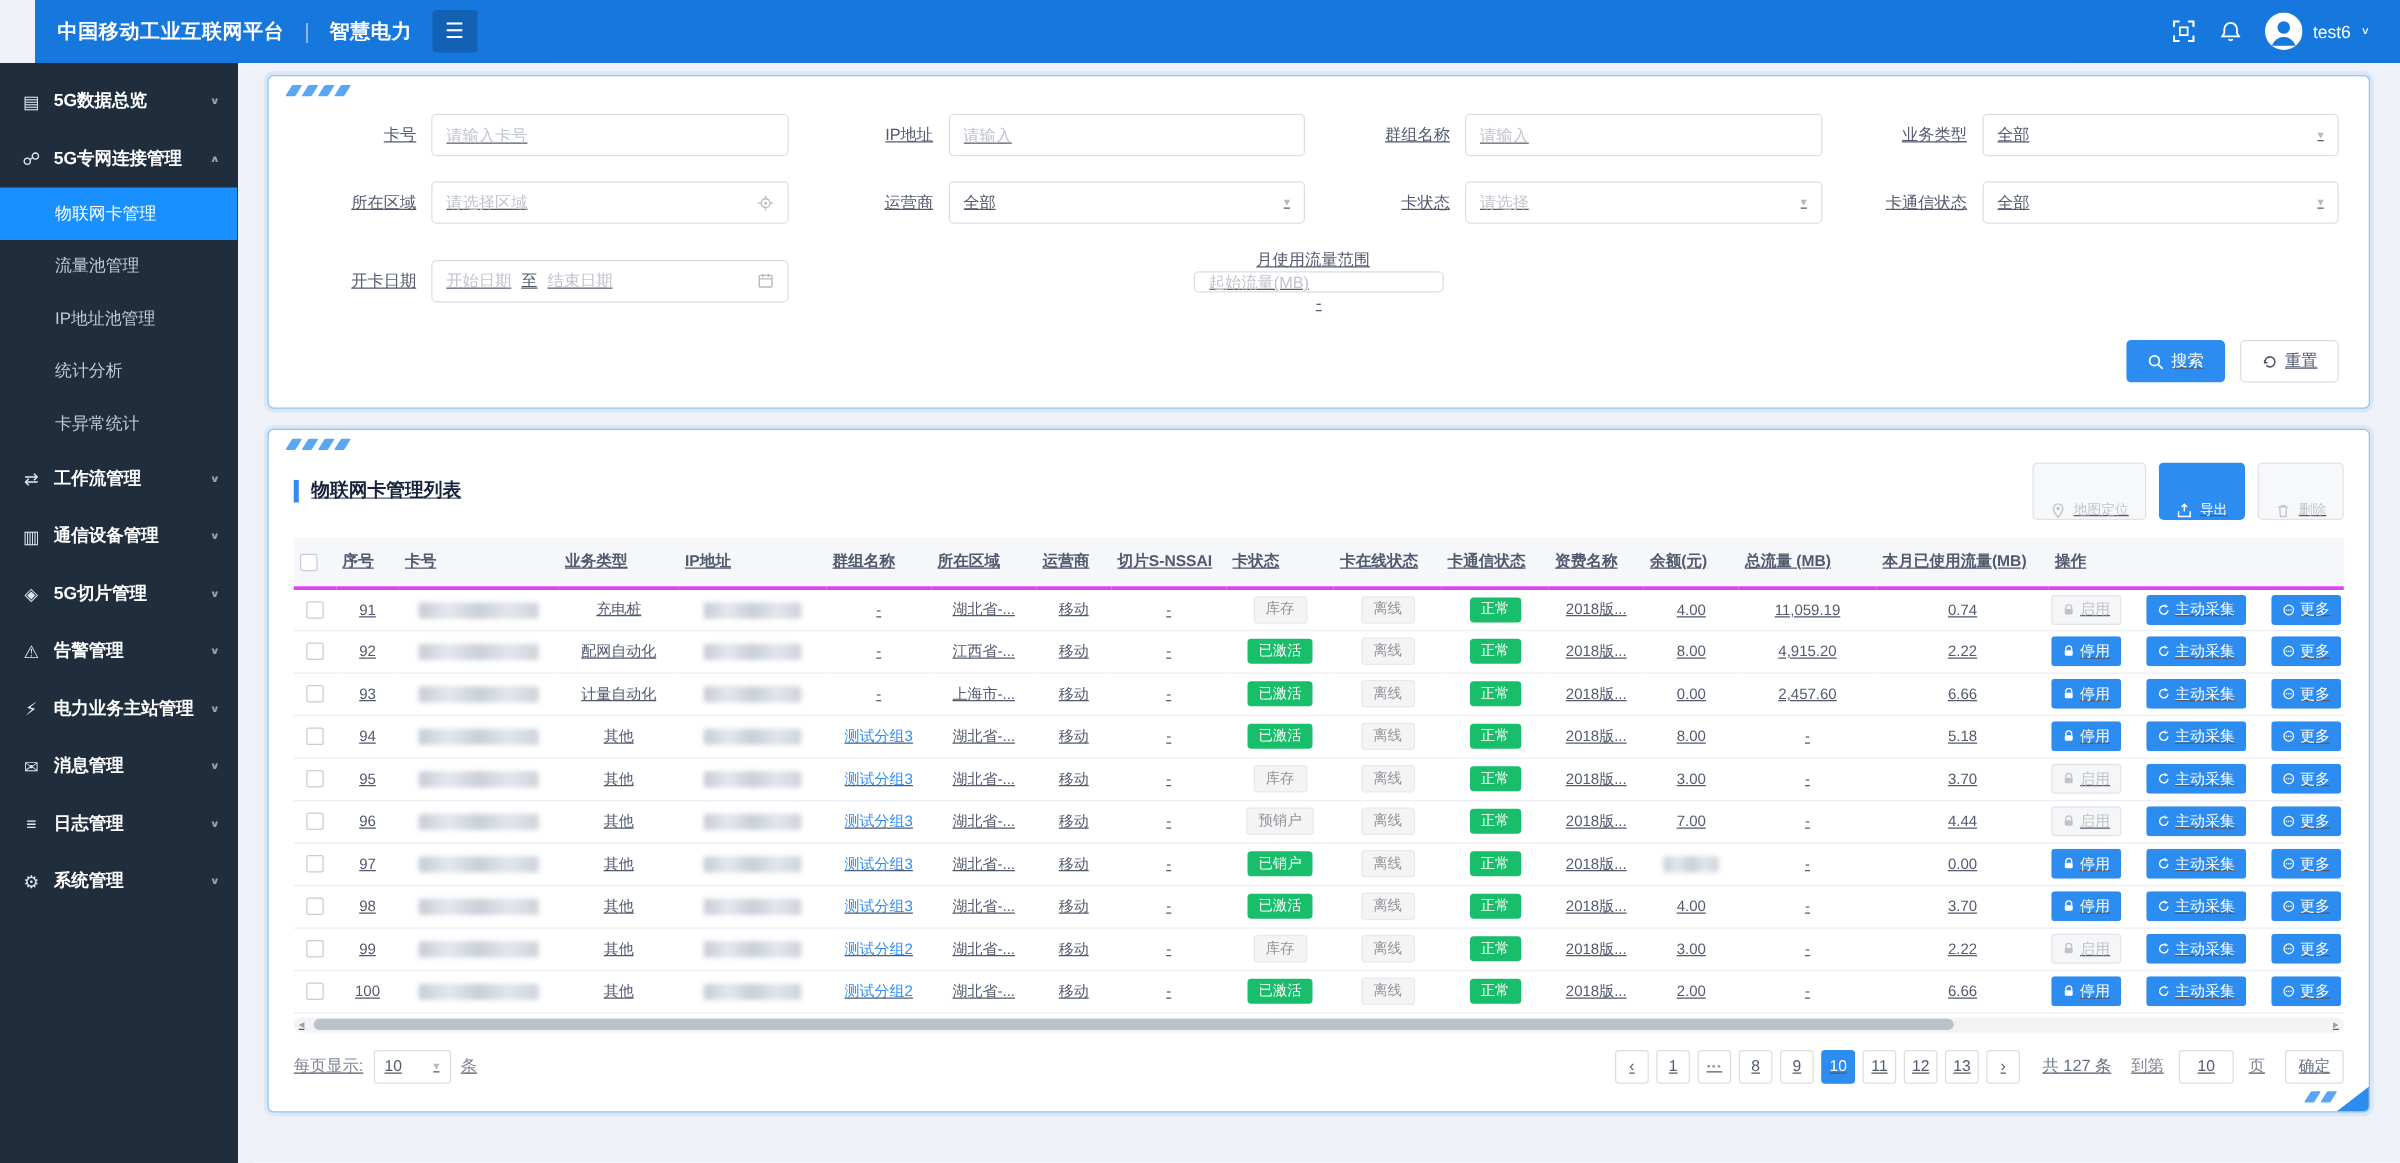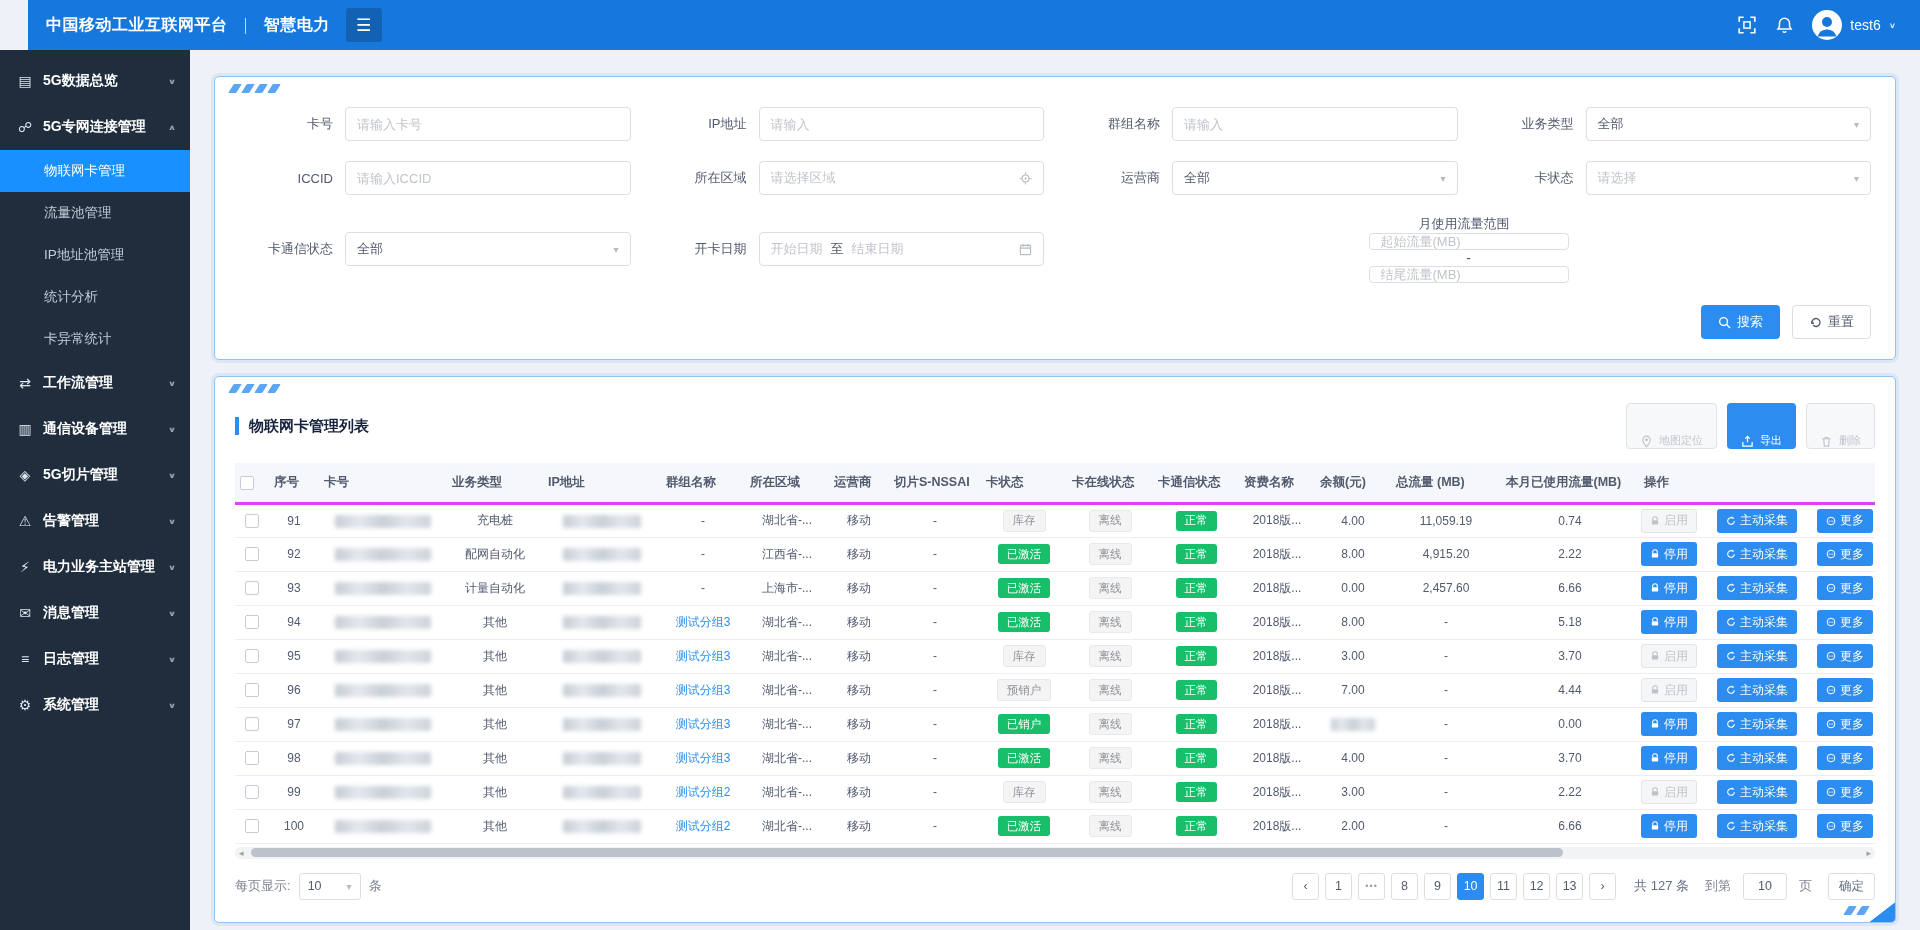--- a/index.html
+++ b/index.html
@@ -22,21 +22,21 @@
   .sidebar { position:fixed; top:50px; left:0; bottom:0; width:190px; background:var(--sidebar-dark,#1f2d3d); overflow:hidden; z-index:10; }
   .menu { padding-top:8px; }
   .menu-item { height:46px; display:flex; align-items:center; padding:0 14px; color:#fff; font-size:14px; font-weight:600; cursor:pointer; }
   .mi-icon { width:22px; margin-right:7px; font-size:14px; color:#dfe6ee; font-weight:400; text-align:center; }
   .mi-label { flex:1; white-space:nowrap; overflow:hidden; text-overflow:ellipsis; }
   .mi-caret { font-size:10px; color:#96a2b0; transform:scaleY(.75); margin-left:6px; }
   .submenu-item { height:42px; display:flex; align-items:center; padding-left:44px; font-size:13.5px; color:#c2cbd6; cursor:pointer; }
   .submenu-item.active { background:var(--menu-active-blue,#1890ff); color:#fff; }
 
   
-  .main { position:absolute; top:50px; left:190px; right:0; bottom:0; padding:26px 24px; overflow:hidden; }
+  .main { position:absolute; top:50px; left:190px; right:0; bottom:0; padding:10px 24px; overflow:hidden;text-decoration:underline; }
   .card { position:relative; background:#fff; border:1px solid #8fc4f2; border-radius:5px; box-shadow:0 0 0 3px rgba(45,140,240,.10); }
   .slashes { position:absolute; top:7px; left:16px; display:flex; gap:5px; }
   .slashes i { width:8px; height:9px; background:#5aa6f3; transform:skewX(-32deg); border-radius:1px; }
   .corner-deco { position:absolute; right:28px; bottom:7px; display:flex; gap:5px; }
   .corner-deco i { width:8px; height:9px; background:#5aa6f3; transform:skewX(-32deg); border-radius:1px; }
   .corner-tri { position:absolute; right:0; bottom:0; width:26px; height:20px; background:linear-gradient(to top left,#2d8cf0 48%,transparent 50%); border-radius:0 0 4px 0; }
 
   
   .filter-card { padding:30px 24px 20px; }
   .filter-grid { display:grid; grid-template-columns:repeat(4,1fr); gap:20px 22px; }
@@ -220,24 +220,20 @@
       </div>
       <div class="field">
         <label class="field-label">业务类型</label>
         <div class="control">
           <span class="value">全部</span>
           <span class="caret">▾</span>
         </div>
       </div>
 
       <div class="field">
-        <label class="field-label">ICCID</label>
-        <input class="control" placeholder="请输入ICCID" style="">
-      </div>
-      <div class="field">
         <label class="field-label">所在区域</label>
         <div class="control">
           <span class="value placeholder">请选择区域</span>
           <span class="ctl-icon">
             <svg width="13" height="13" viewBox="0 0 14 14">
                 <circle cx="7" cy="7" r="3.8" fill="none" stroke="currentColor" stroke-width="1.2"></circle>
                 <circle cx="7" cy="7" r="1.2" fill="currentColor"></circle>
                 <path d="M7 .6v2.2M7 11.2v2.2M.6 7h2.2M11.2 7h2.2" stroke="currentColor" stroke-width="1.2"></path>
               </svg>
           </span>
@@ -276,21 +272,20 @@
                 <rect x="1.5" y="2.5" width="11" height="10" rx="1" fill="none" stroke="currentColor" stroke-width="1.2"></rect>
                 <path d="M1.5 5.5h11M4.5 1v3M9.5 1v3" stroke="currentColor" stroke-width="1.2"></path>
               </svg>
           </span>
         </div>
       </div>
       <div class="field span2">
         <label class="field-label">月使用流量范围</label>
         <input class="control" placeholder="起始流量(MB)" style="">
         <span class="range-dash">-</span>
-        <input class="control range-input-2" placeholder="结尾流量(MB)" style="">
       </div>
     </div>
     <div class="filter-actions">
       <button class="btn btn-primary">
         <svg width="13" height="13" viewBox="0 0 14 14">
             <circle cx="6" cy="6" r="4.2" fill="none" stroke="#fff" stroke-width="1.5"></circle>
             <path d="M9.2 9.2L13 13" stroke="#fff" stroke-width="1.5"></path>
           </svg>
         <span>搜索</span>
       </button>

